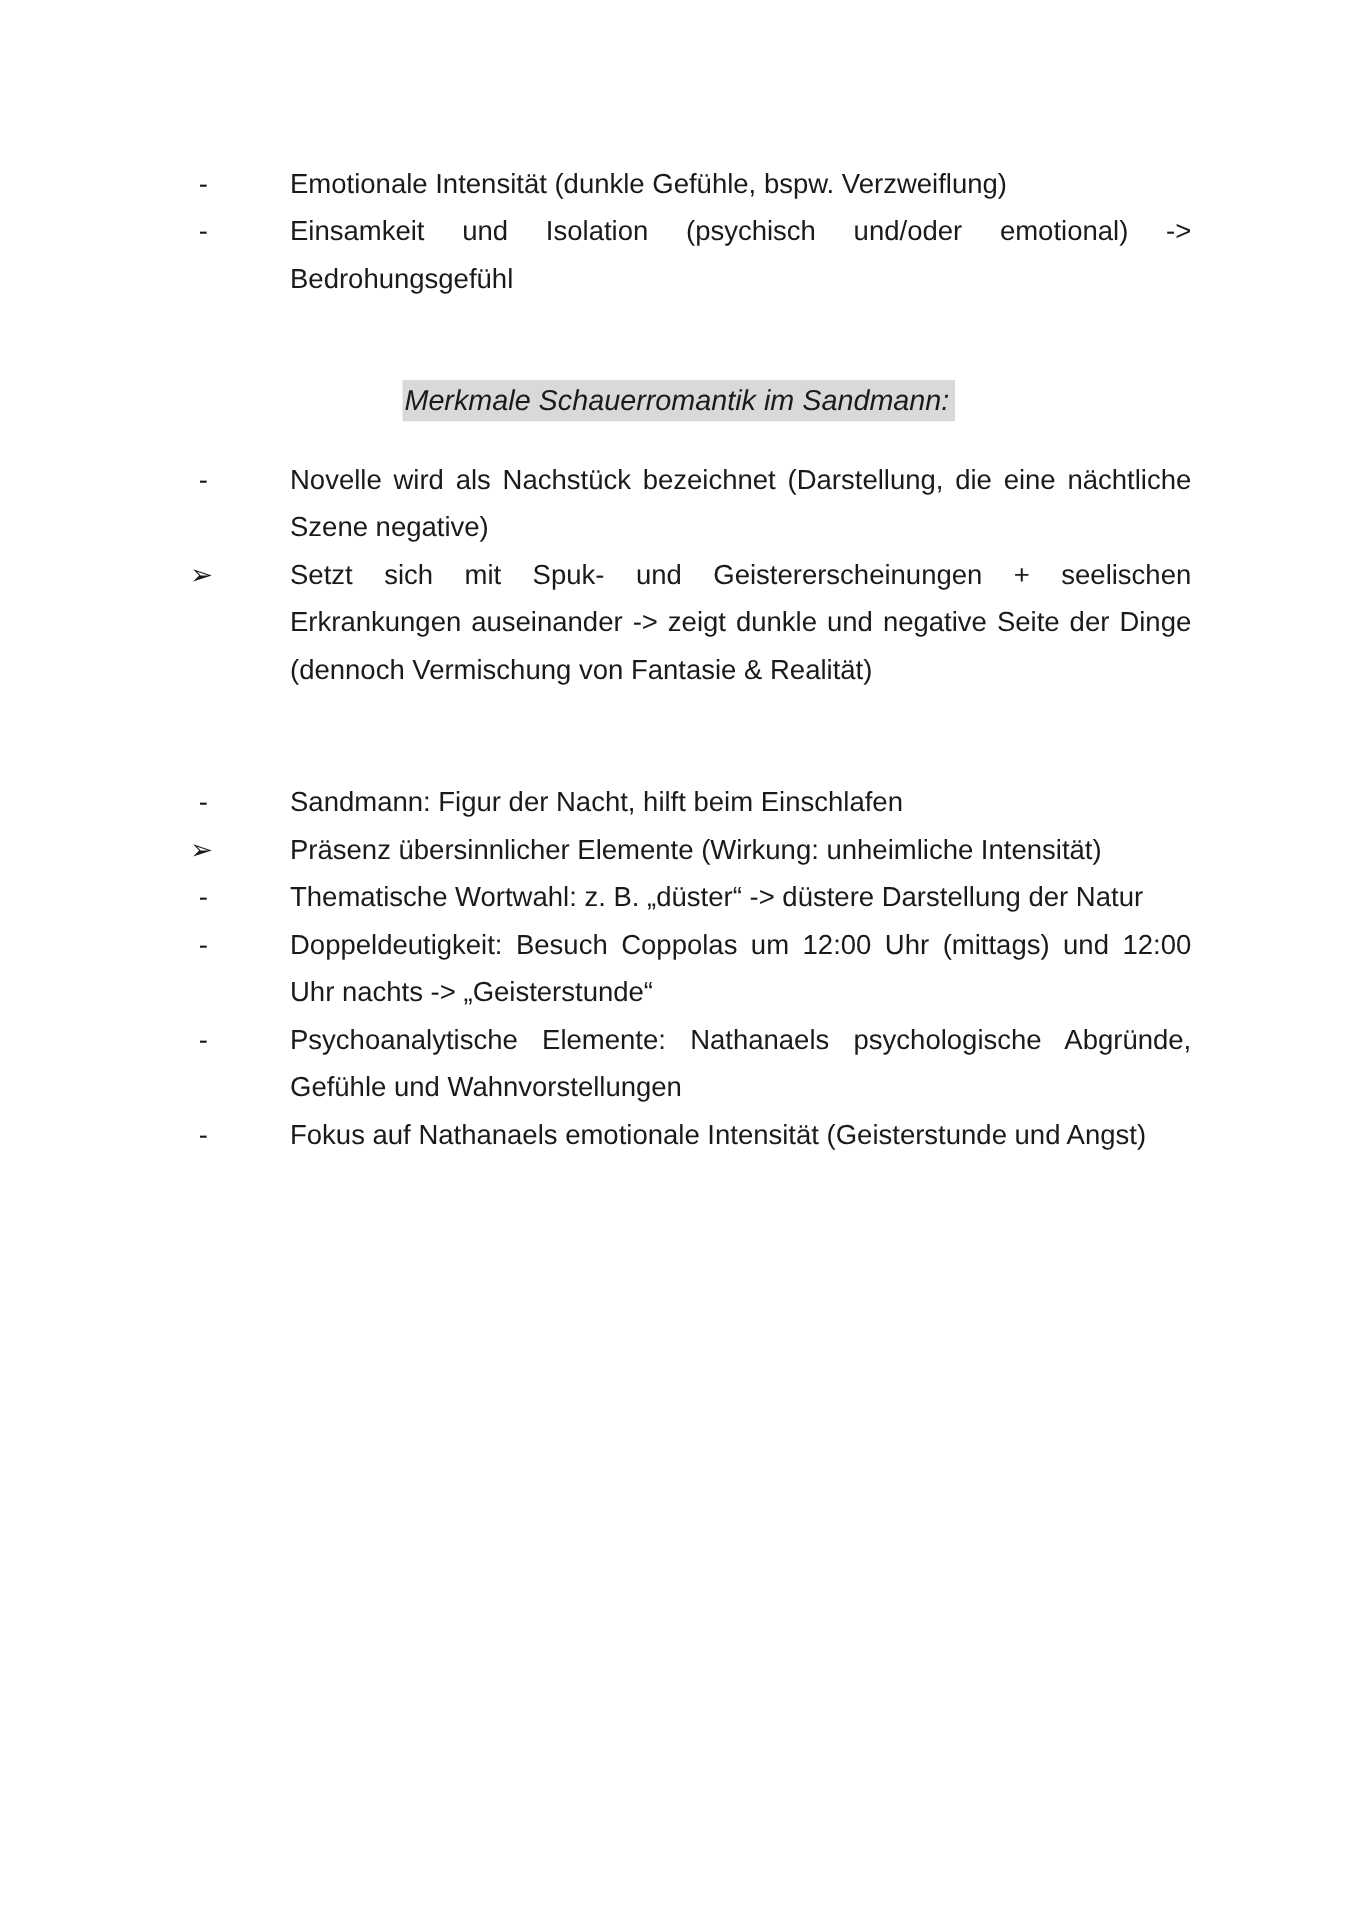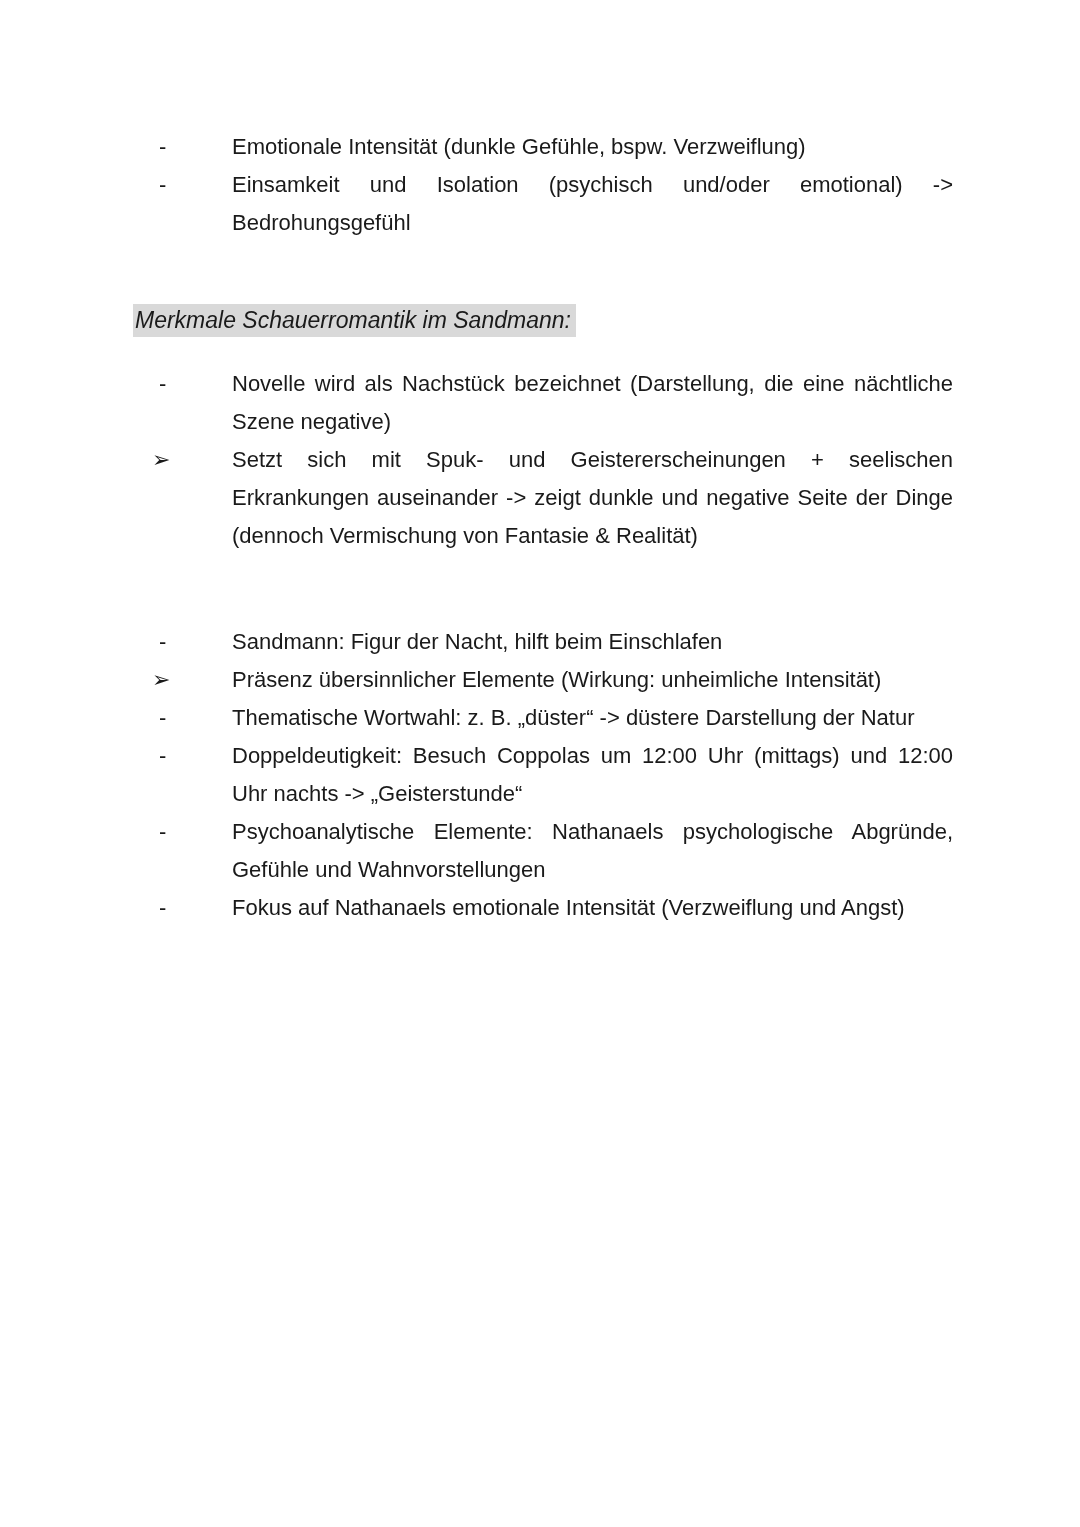--- a/index.html
+++ b/index.html
@@ -41,20 +41,21 @@
   .marker.arrow {
     padding-left: 19px;
   }
   .text {
     flex: 1;
     text-align: justify;
     margin-left: 36px;
   }
   .heading-row {
     margin: 62px 0 28px 0;
+    text-align: center;
   }
   .heading {
     display: inline-block;
     font-size: 23px;
     line-height: 33px;
     font-style: italic;
     background: #d9d9d9;
     padding: 0 5px 0 2px;
   }
   .gap-before {
@@ -106,18 +107,18 @@
       <li class="item">
         <span class="marker">-</span>
         <span class="text">Doppeldeutigkeit: Besuch Coppolas um 12:00 Uhr (mittags) und 12:00 Uhr nachts -&gt; „Geisterstunde“</span>
       </li>
       <li class="item">
         <span class="marker">-</span>
         <span class="text">Psychoanalytische Elemente: Nathanaels psychologische Abgründe, Gefühle und Wahnvorstellungen</span>
       </li>
       <li class="item">
         <span class="marker">-</span>
-        <span class="text">Fokus auf Nathanaels emotionale Intensität (Verzweiflung und Angst)</span>
+        <span class="text">Fokus auf Nathanaels emotionale Intensität (Geisterstunde und Angst)</span>
       </li>
     </ul>
 
   </div>
 </div>
 
 </body></html>

